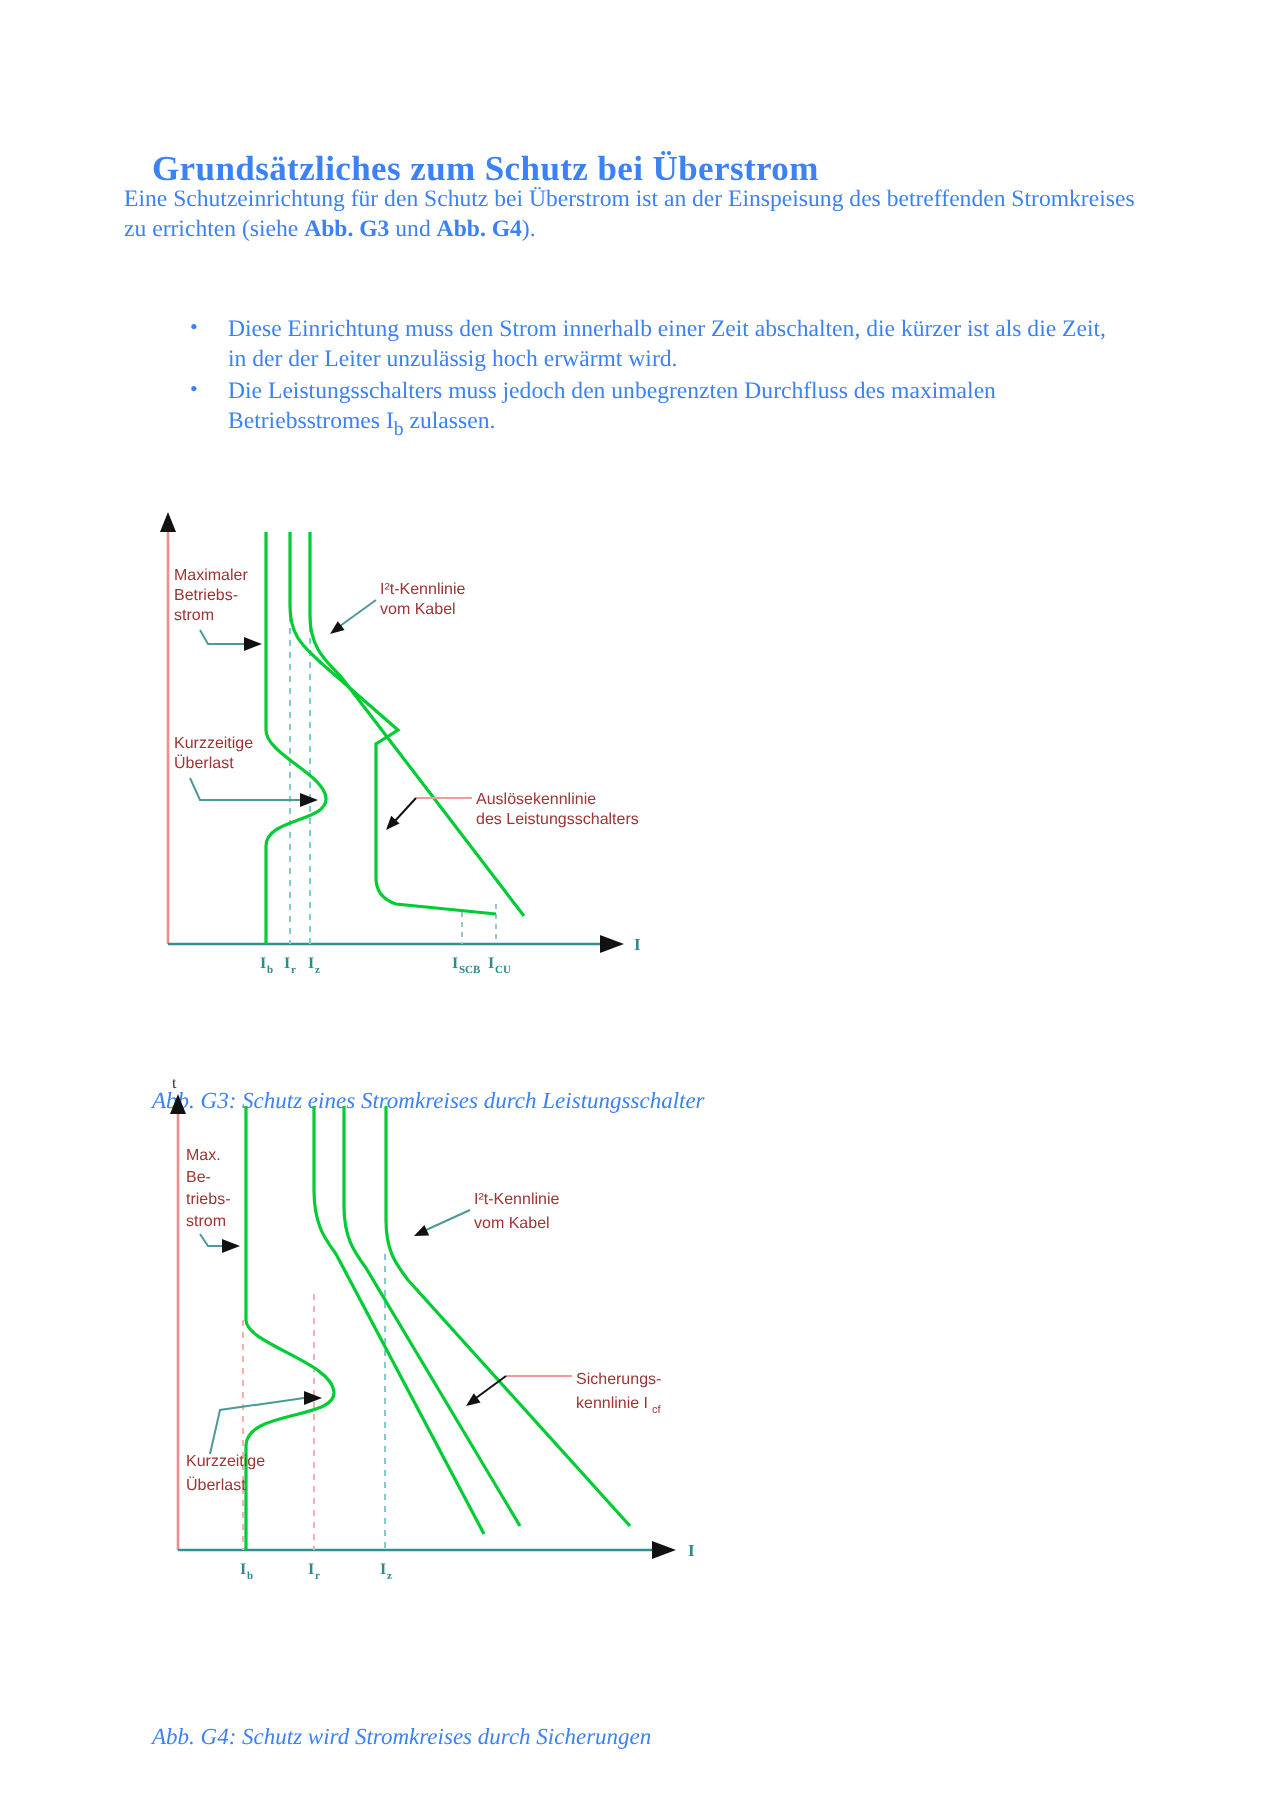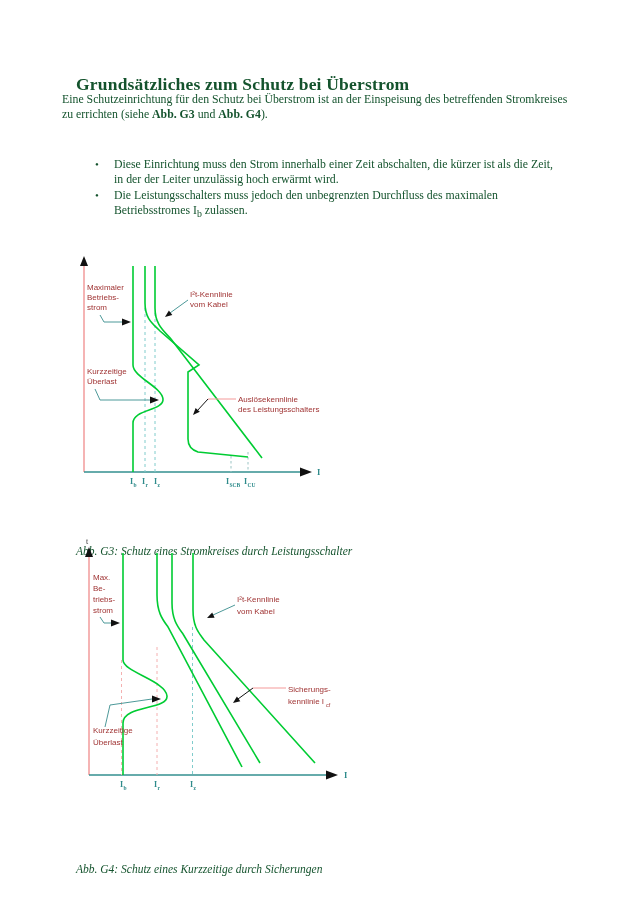--- a/index.html
+++ b/index.html
@@ -1,18 +1,18 @@
 <!DOCTYPE html>
 <html><head>
 <meta charset="utf-8">
 <style>
   html,body{margin:0;padding:0;background:#ffffff;}
   .page{
     position:relative;width:640px;height:906px;background:#ffffff;
-    font-family:"Liberation Serif", serif;color:#14532d;overflow:hidden;
+    font-family:"Liberation Serif", serif;color:#3b82f6;overflow:hidden;
   }
   .title{
     position:absolute;left:76px;top:74px;width:520px;
     font-size:17.5px;font-weight:bold;letter-spacing:.2px;
   }
   .intro{
     position:absolute;left:62px;top:92px;width:514px;
     font-size:11.8px;line-height:15px;
   }
   .intro b{font-weight:bold;}
@@ -151,15 +151,15 @@
     <polygon points="101,164 92,160.5 92,167.5" fill="#111"></polygon>
 
     <text class="tick" x="60" y="252">I</text>
     <text class="ticksub" x="63.5" y="254.5">b</text>
     <text class="tick" x="94" y="252">I</text>
     <text class="ticksub" x="97.5" y="254.5">r</text>
     <text class="tick" x="130" y="252">I</text>
     <text class="ticksub" x="133.5" y="254.5">z</text>
   </svg>
 
-  <div class="caption cap-g4">Abb. G4: Schutz eines Kurzzeitige durch Sicherungen</div>
+  <div class="caption cap-g4">Abb. G4: Schutz wird Stromkreises durch Sicherungen</div>
 
 </div>
 
 </body></html>

